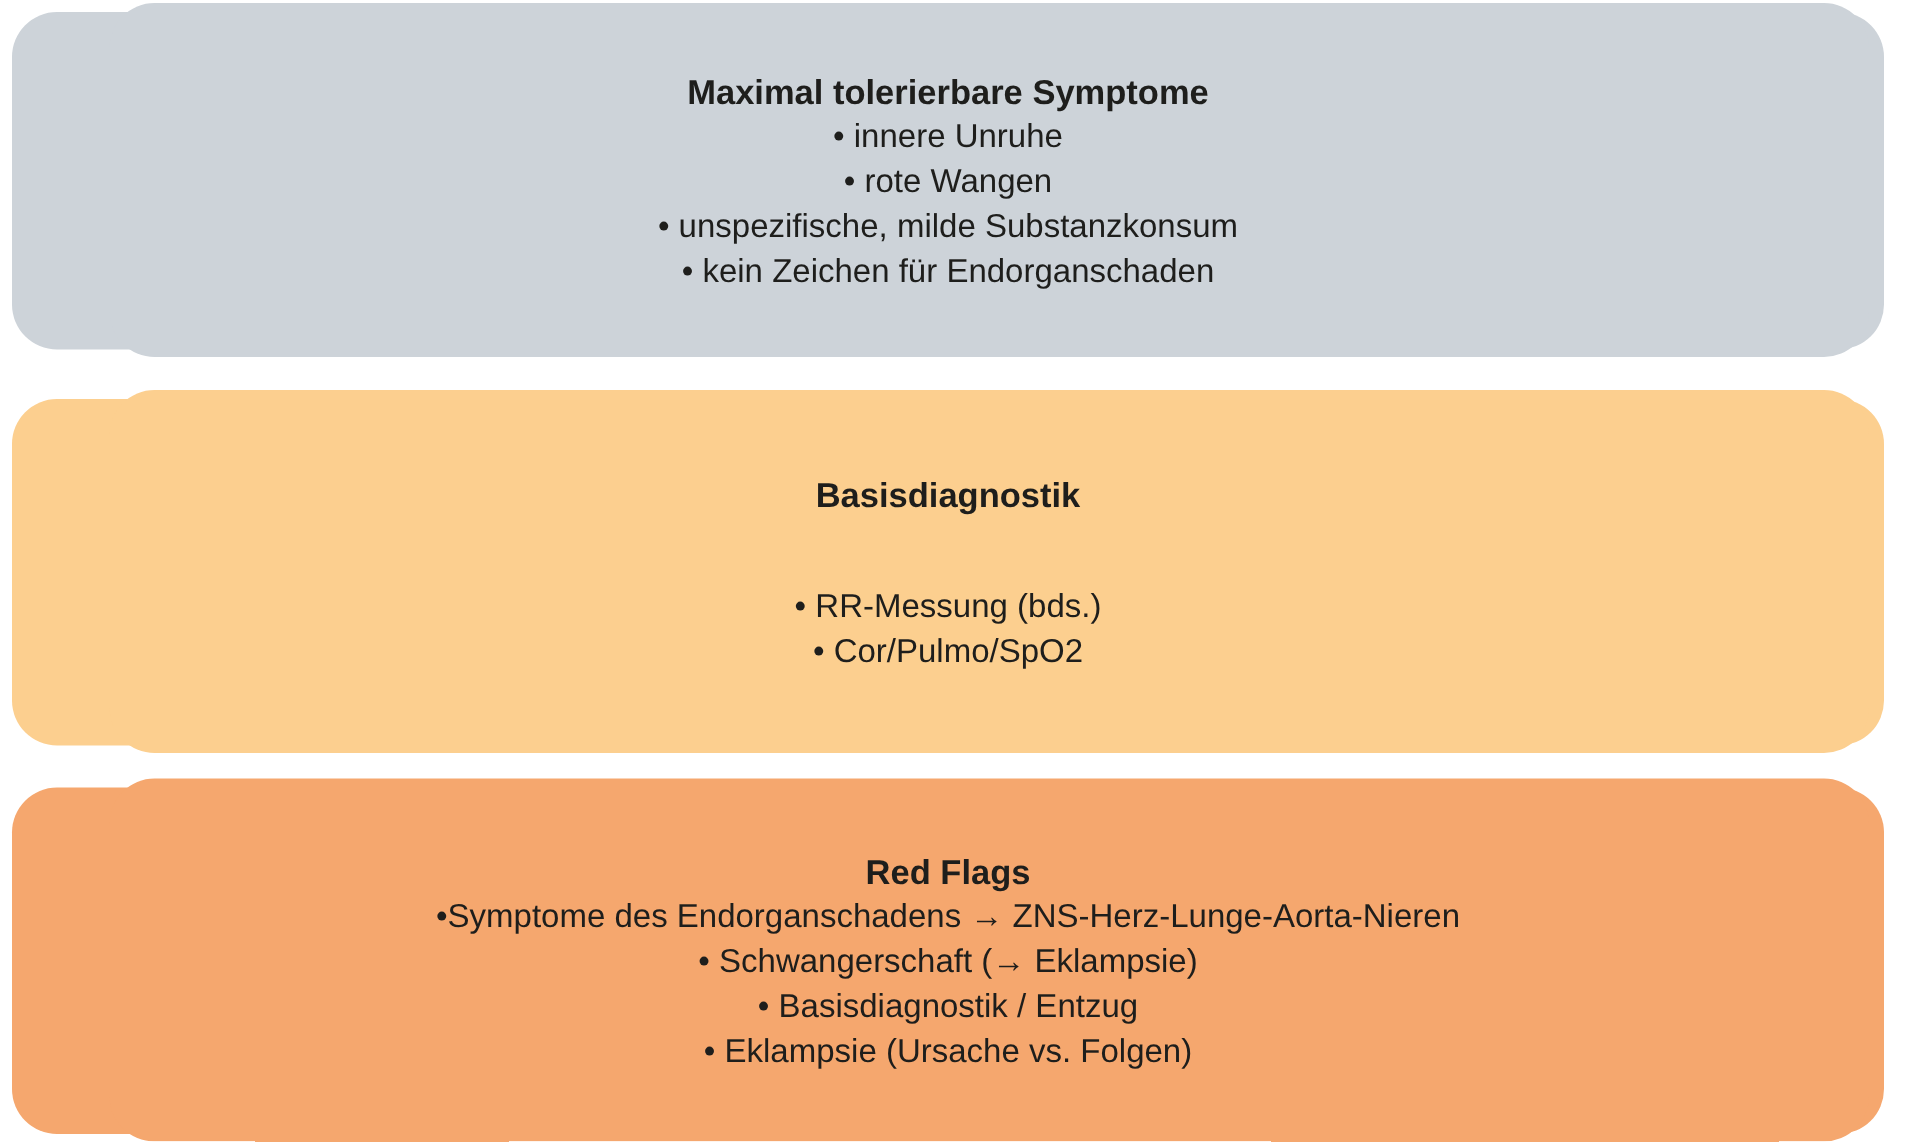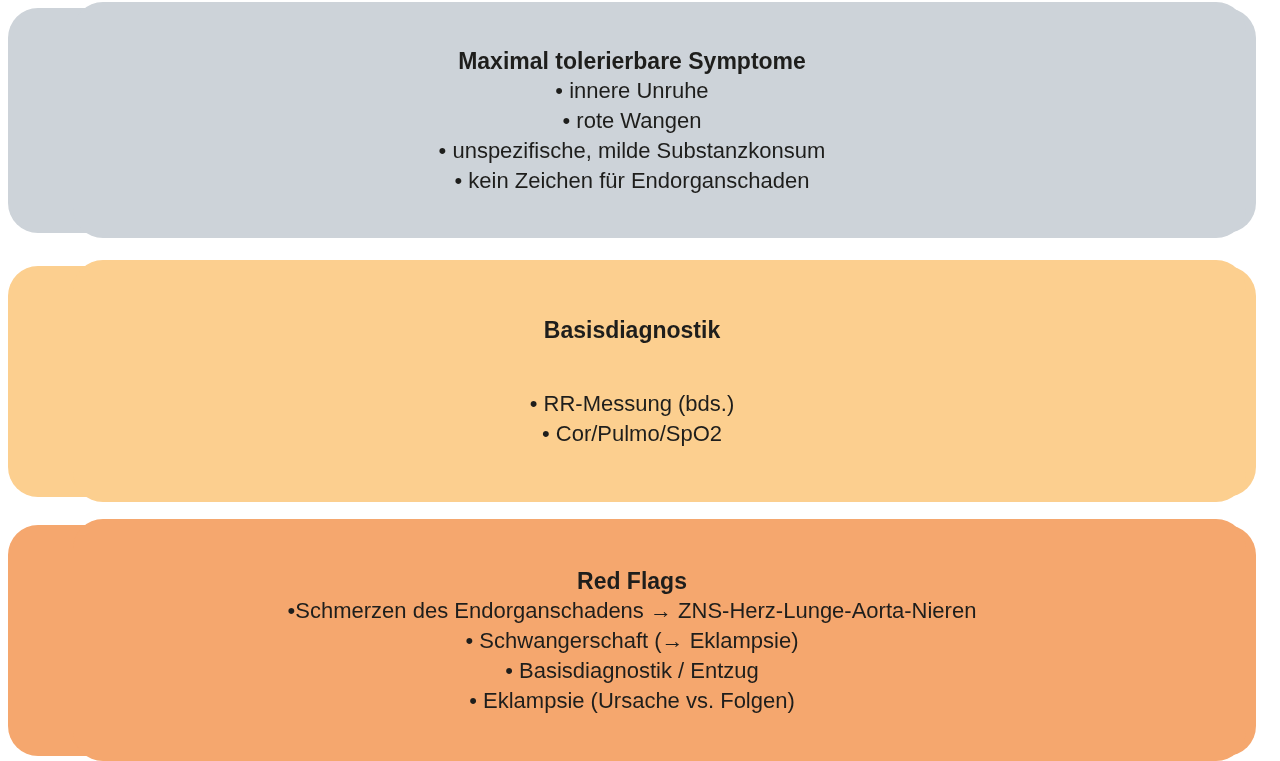--- a/index.html
+++ b/index.html
@@ -81,20 +81,20 @@
     <div class="box-title">Basisdiagnostik</div>
     <div class="box-items">
       <div class="box-item">• RR-Messung (bds.)</div>
       <div class="box-item">• Cor/Pulmo/SpO2</div>
     </div>
   </div>
 
   <div class="info-box" id="box-redflags" style="background-color: rgb(245, 167, 110);">
     <div class="box-title">Red Flags</div>
     <div class="box-items">
-      <div class="box-item">•Schmerzen des Endorganschadens → ZNS-Herz-Lunge-Aorta-Nieren</div>
+      <div class="box-item">•Symptome des Endorganschadens → ZNS-Herz-Lunge-Aorta-Nieren</div>
       <div class="box-item">• Schwangerschaft (→ Eklampsie)</div>
       <div class="box-item">• Basisdiagnostik / Entzug</div>
       <div class="box-item">• Eklampsie (Ursache vs. Folgen)</div>
     </div>
   </div>
 
 </div>
 
 </body></html>

